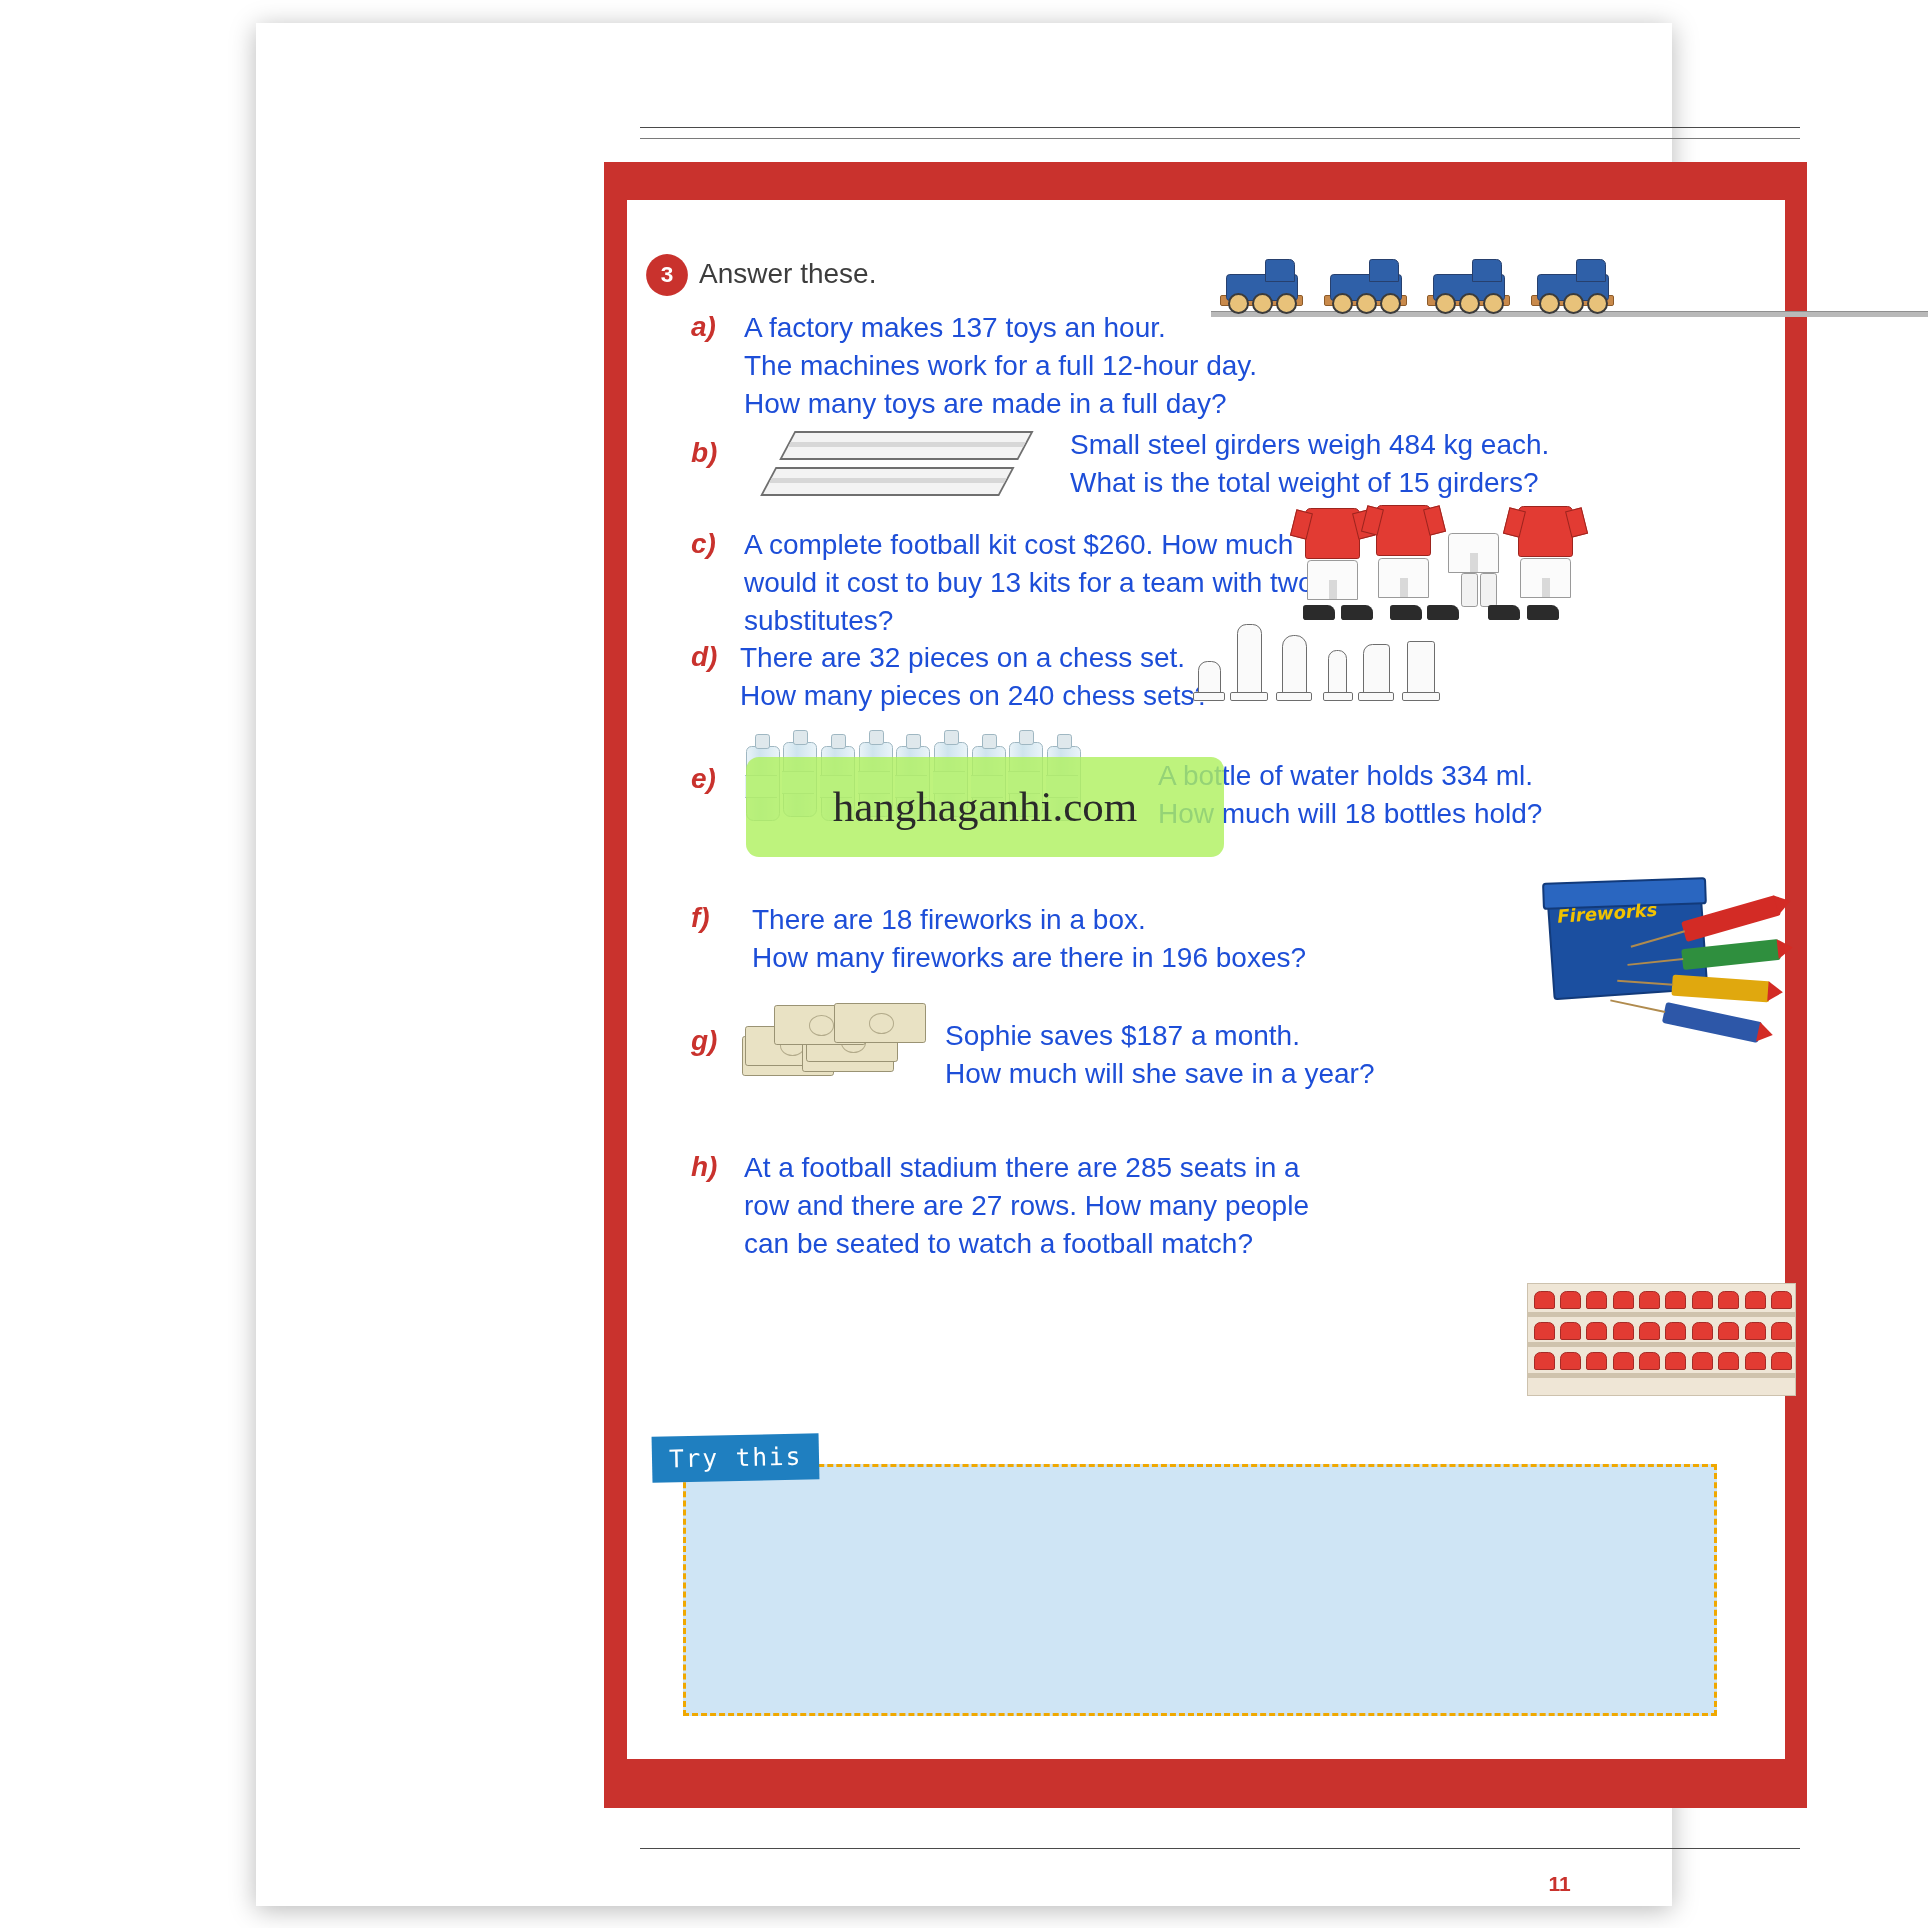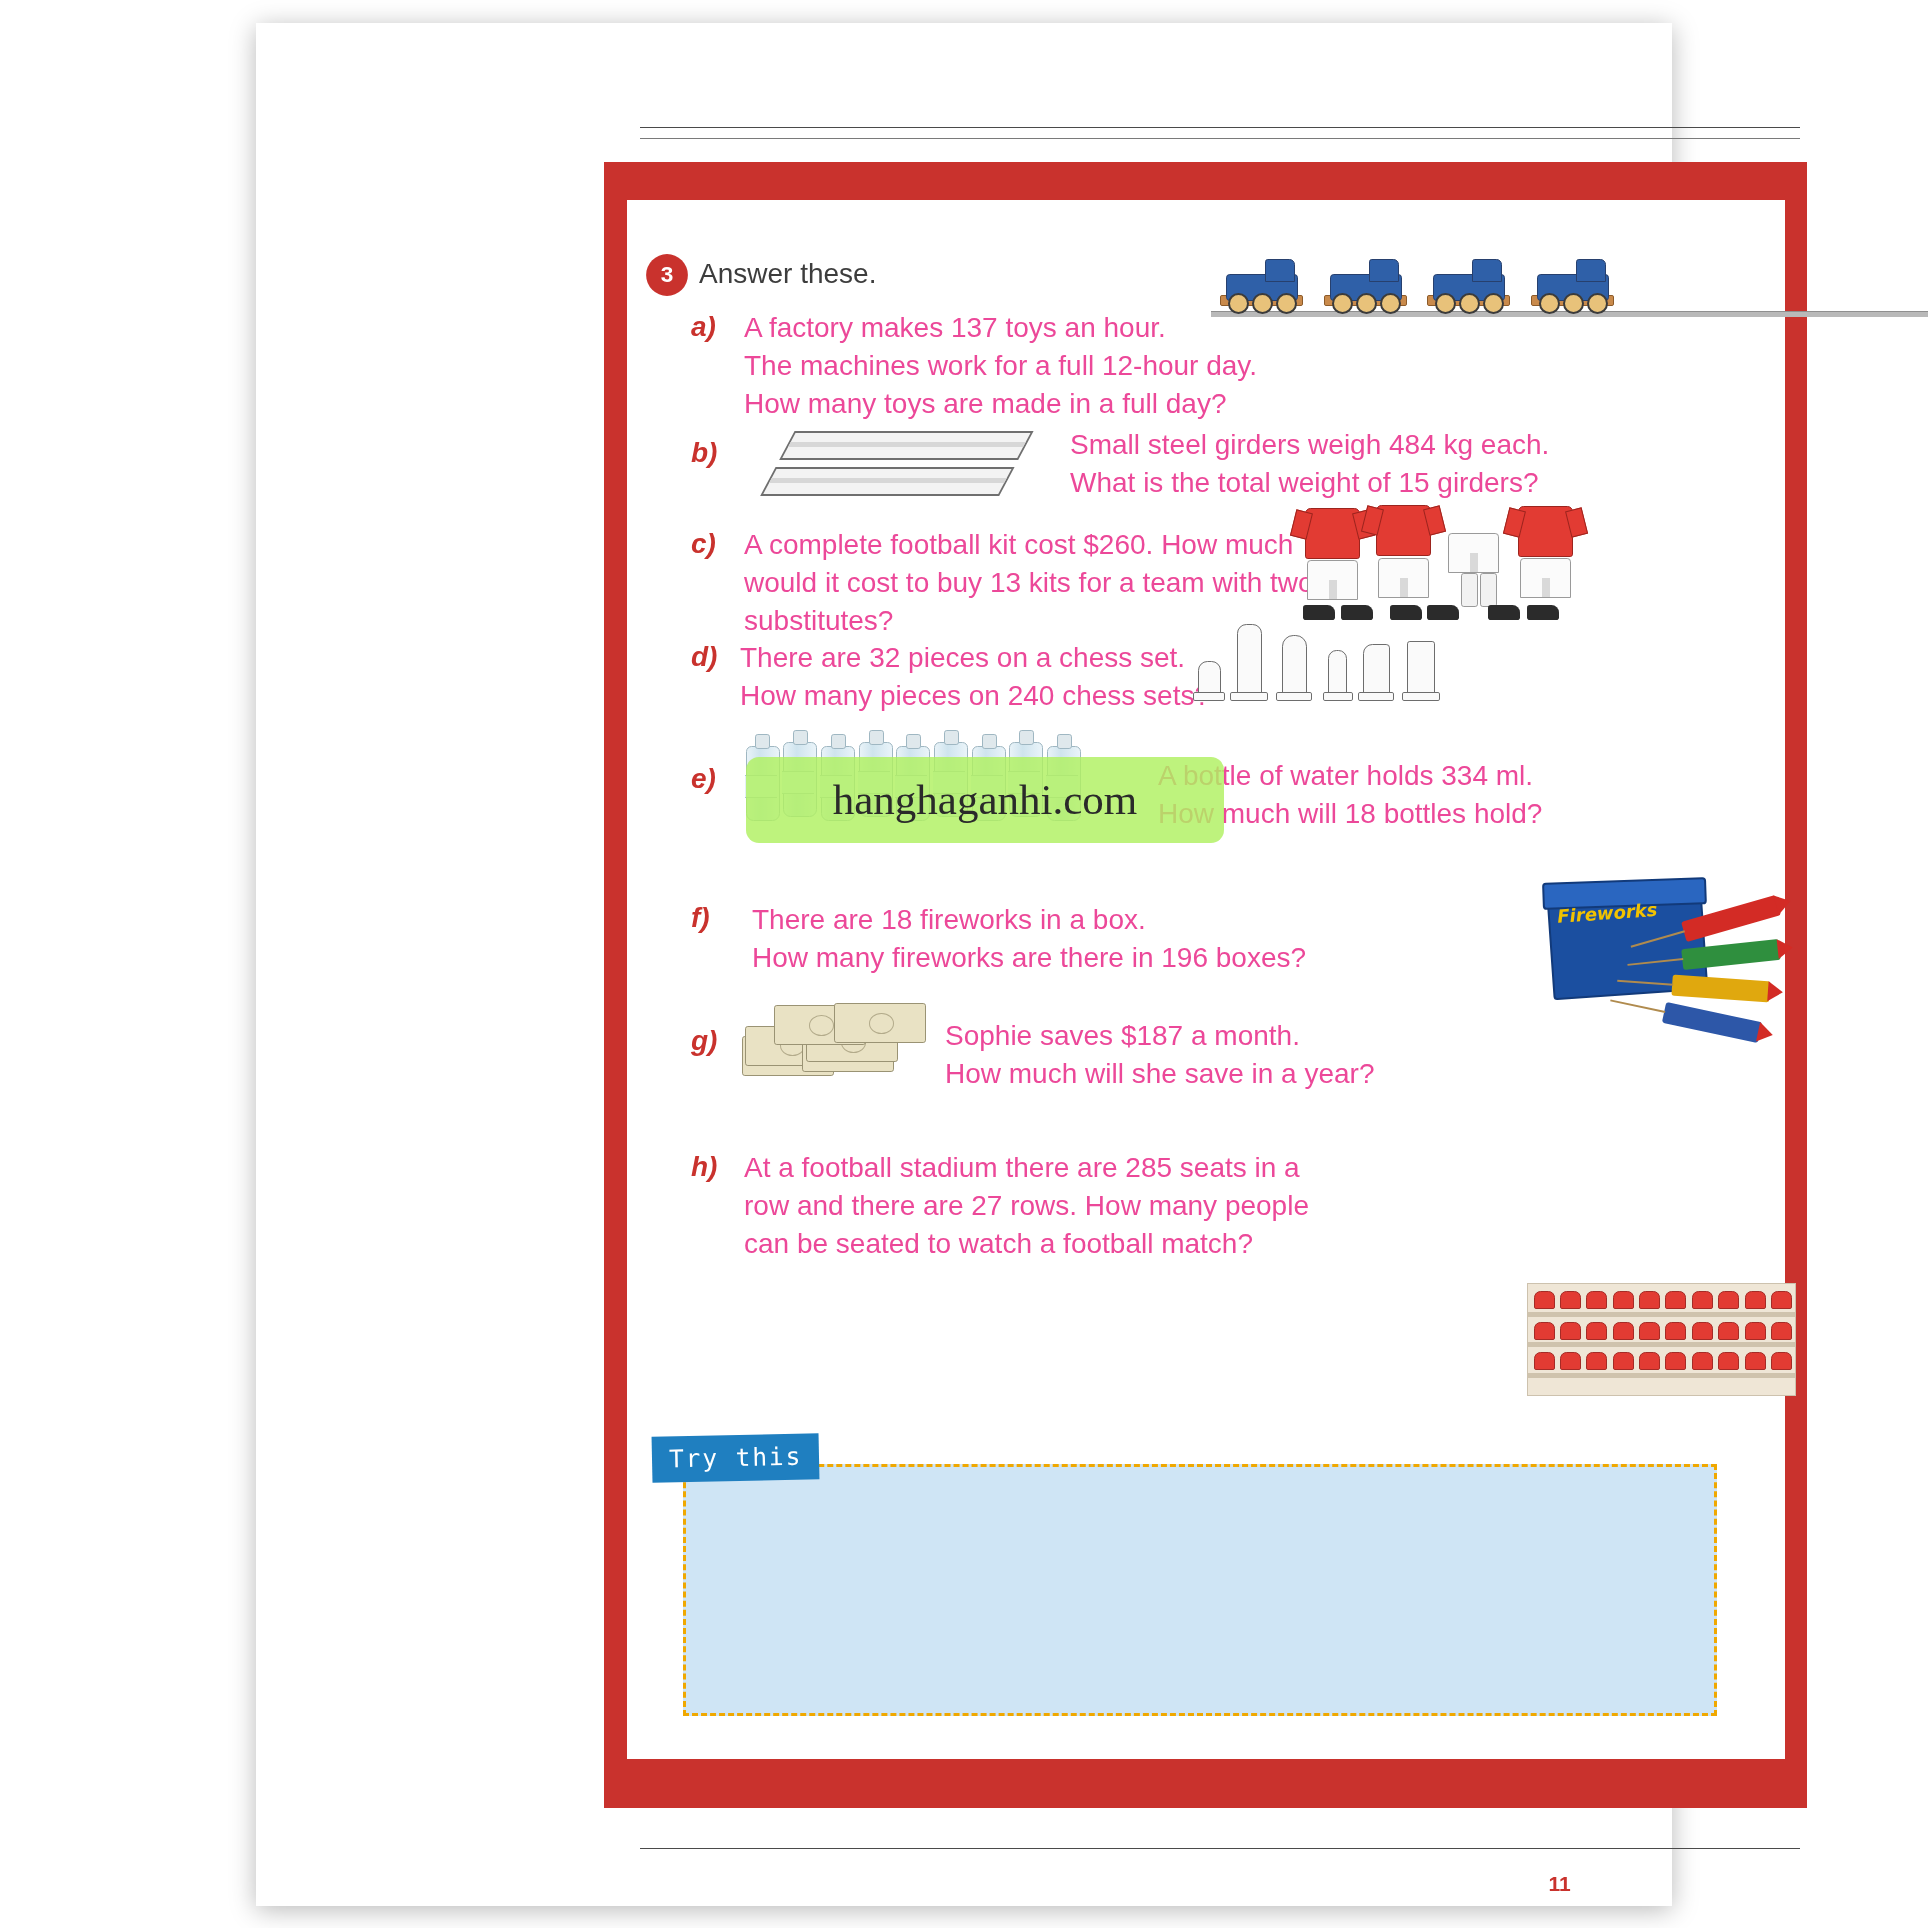--- a/index.html
+++ b/index.html
@@ -129,21 +129,21 @@
     position: absolute;
     color: #c9322d;
     font-size: 28px;
     font-weight: bold;
     font-style: italic;
   }
   .item-text {
     position: absolute;
     font-size: 28px;
     line-height: 38px;
-    color: #ec4899;
+    color: #1d4ed8;
     white-space: pre-line;
   }
 
   
   .try-label {
     position: absolute;
     left: 24.5px;
     top: 1235px;
     background: #1f7fc0;
     color: #ffffff;
@@ -189,21 +189,21 @@
     border: 1.9px solid #ffffff;
     box-shadow: 0 0.9px 2.8px rgba(0,0,0,0.35);
   }
 
   
   .watermark {
     position: absolute;
     left: 490px;
     top: 734px;
     width: 478px;
-    height: 86px;
+    height: 100px;
     background: rgba(176, 240, 96, 0.82);
     border-radius: 13px;
     display: flex;
     align-items: center;
     justify-content: center;
     z-index: 20;
   }
   .watermark span {
     font-size: 43px;
     color: #2a2a2a;

